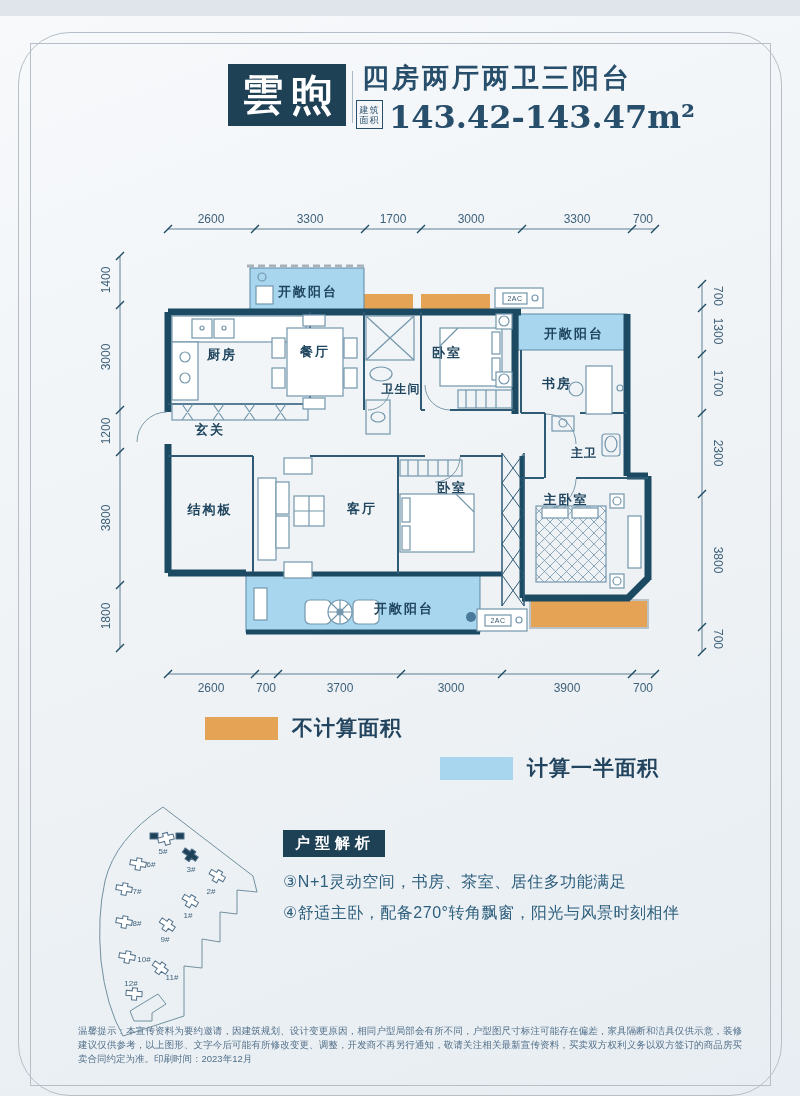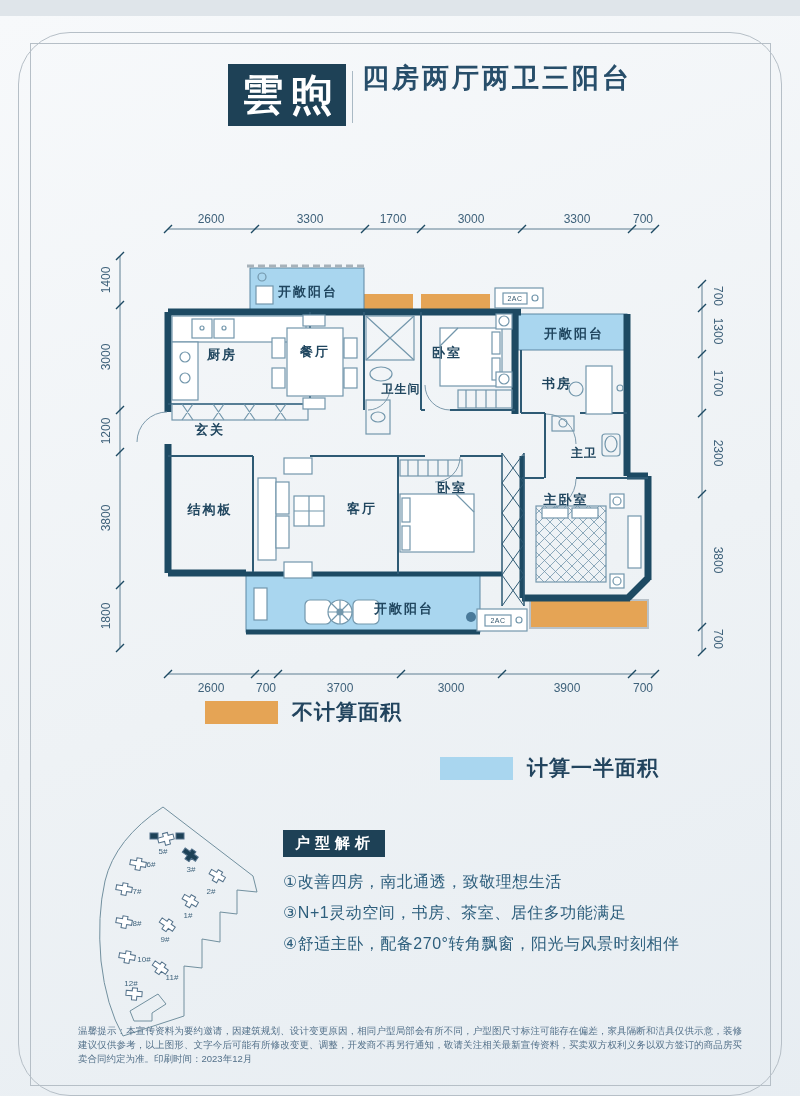--- a/index.html
+++ b/index.html
@@ -18,21 +18,21 @@
   #subtitle{left:362px;top:44px;font-family:Liberation Mono, monospace;
             font-size:27px;font-weight:bold;letter-spacing:3px;color:#274e6a;white-space:nowrap;}
   #area-row{left:356px;top:84px;display:flex;align-items:flex-end;}
   #area-badge{width:27px;height:29px;border:1.5px solid #274e6a;box-sizing:border-box;
               display:flex;flex-direction:column;align-items:center;justify-content:center;
               font-size:9px;line-height:10px;letter-spacing:1px;color:#274e6a;margin-bottom:4px;}
   #area-value{font-family:"DejaVu Serif","Liberation Serif",serif;font-size:32px;font-weight:bold;
               color:#274e6a;margin-left:6px;line-height:1;white-space:nowrap;}
   
   .legend-item{display:flex;align-items:center;}
-  #legend-1{left:205px;top:682px;}
+  #legend-1{left:205px;top:698px;}
   #legend-2{left:440px;top:738px;}
   .legend-swatch{width:73px;height:23px;margin-right:14px;}
   #legend-1 .legend-swatch{background:#e5a455;}
   #legend-2 .legend-swatch{background:#a9d6ef;}
   .legend-label{font-size:21px;font-weight:bold;color:#22445e;letter-spacing:1px;white-space:nowrap;}
   
   #analysis{left:283px;top:814px;width:460px;}
   #analysis-title{display:inline-block;background:#1e4156;color:#ffffff;font-size:15px;
                   letter-spacing:5px;padding:4px 10px 4px 12px;font-weight:bold;}
   .analysis-item{font-size:16px;line-height:31px;color:#2e5f7d;white-space:nowrap;letter-spacing:0.5px;}
@@ -53,20 +53,27 @@
 <div id="page">
 
   <div class="abs" id="frame-outer"></div>
   <div class="abs" id="frame-inner"></div>
 
   <div class="abs" id="logo-box">
     <span>雲煦</span>
   </div>
   <div class="abs" id="header-divider"></div>
   <div class="abs" id="subtitle">四房两厅两卫三阳台</div>
+  <div class="abs" id="area-row">
+    <div id="area-badge">
+      <span>建筑</span>
+      <span>面积</span>
+    </div>
+    <div id="area-value">143.42-143.47m²</div>
+  </div>
 
   <svg class="abs" style="left:90px;top:185px;" width="635" height="505" viewBox="90 185 635 505">
     <defs>
       <pattern id="lattice" patternUnits="userSpaceOnUse" width="11" height="11">
         <path d="M0,11 L11,0 M0,0 L11,11" stroke="#7397ac" stroke-width="0.8"></path>
       </pattern>
       <g id="bld">
         <path d="M-8,-3 H-2 V-6 H3 V-3 H8 V2 H3 V6 H-2 V2 H-8 Z" stroke-width="1"></path>
       </g>
     </defs>
@@ -317,21 +324,20 @@
       <text x="165" y="926" class="bld-txt" text-anchor="middle">9#</text>
       <text x="144" y="946" class="bld-txt" text-anchor="middle">10#</text>
       <text x="172" y="964" class="bld-txt" text-anchor="middle">11#</text>
       <text x="131" y="970" class="bld-txt" text-anchor="middle">12#</text>
     </g>
   </svg>
 
   <div class="abs" id="analysis">
     <div id="analysis-title">户型解析</div>
     <div id="analysis-list">
-      <div class="analysis-item">①改善四房，南北通透，致敬理想生活</div>
       <div class="analysis-item">③N+1灵动空间，书房、茶室、居住多功能满足</div>
       <div class="analysis-item">④舒适主卧，配备270°转角飘窗，阳光与风景时刻相伴</div>
     </div>
   </div>
 
   <div class="abs" id="disclaimer">温馨提示：本宣传资料为要约邀请，因建筑规划、设计变更原因，相同户型局部会有所不同，户型图尺寸标注可能存在偏差，家具隔断和洁具仅供示意，装修建议仅供参考，以上图形、文字今后可能有所修改变更、调整，开发商不再另行通知，敬请关注相关最新宣传资料，买卖双方权利义务以双方签订的商品房买卖合同约定为准。印刷时间：2023年12月</div>
 
 </div>
 
 </body></html>

